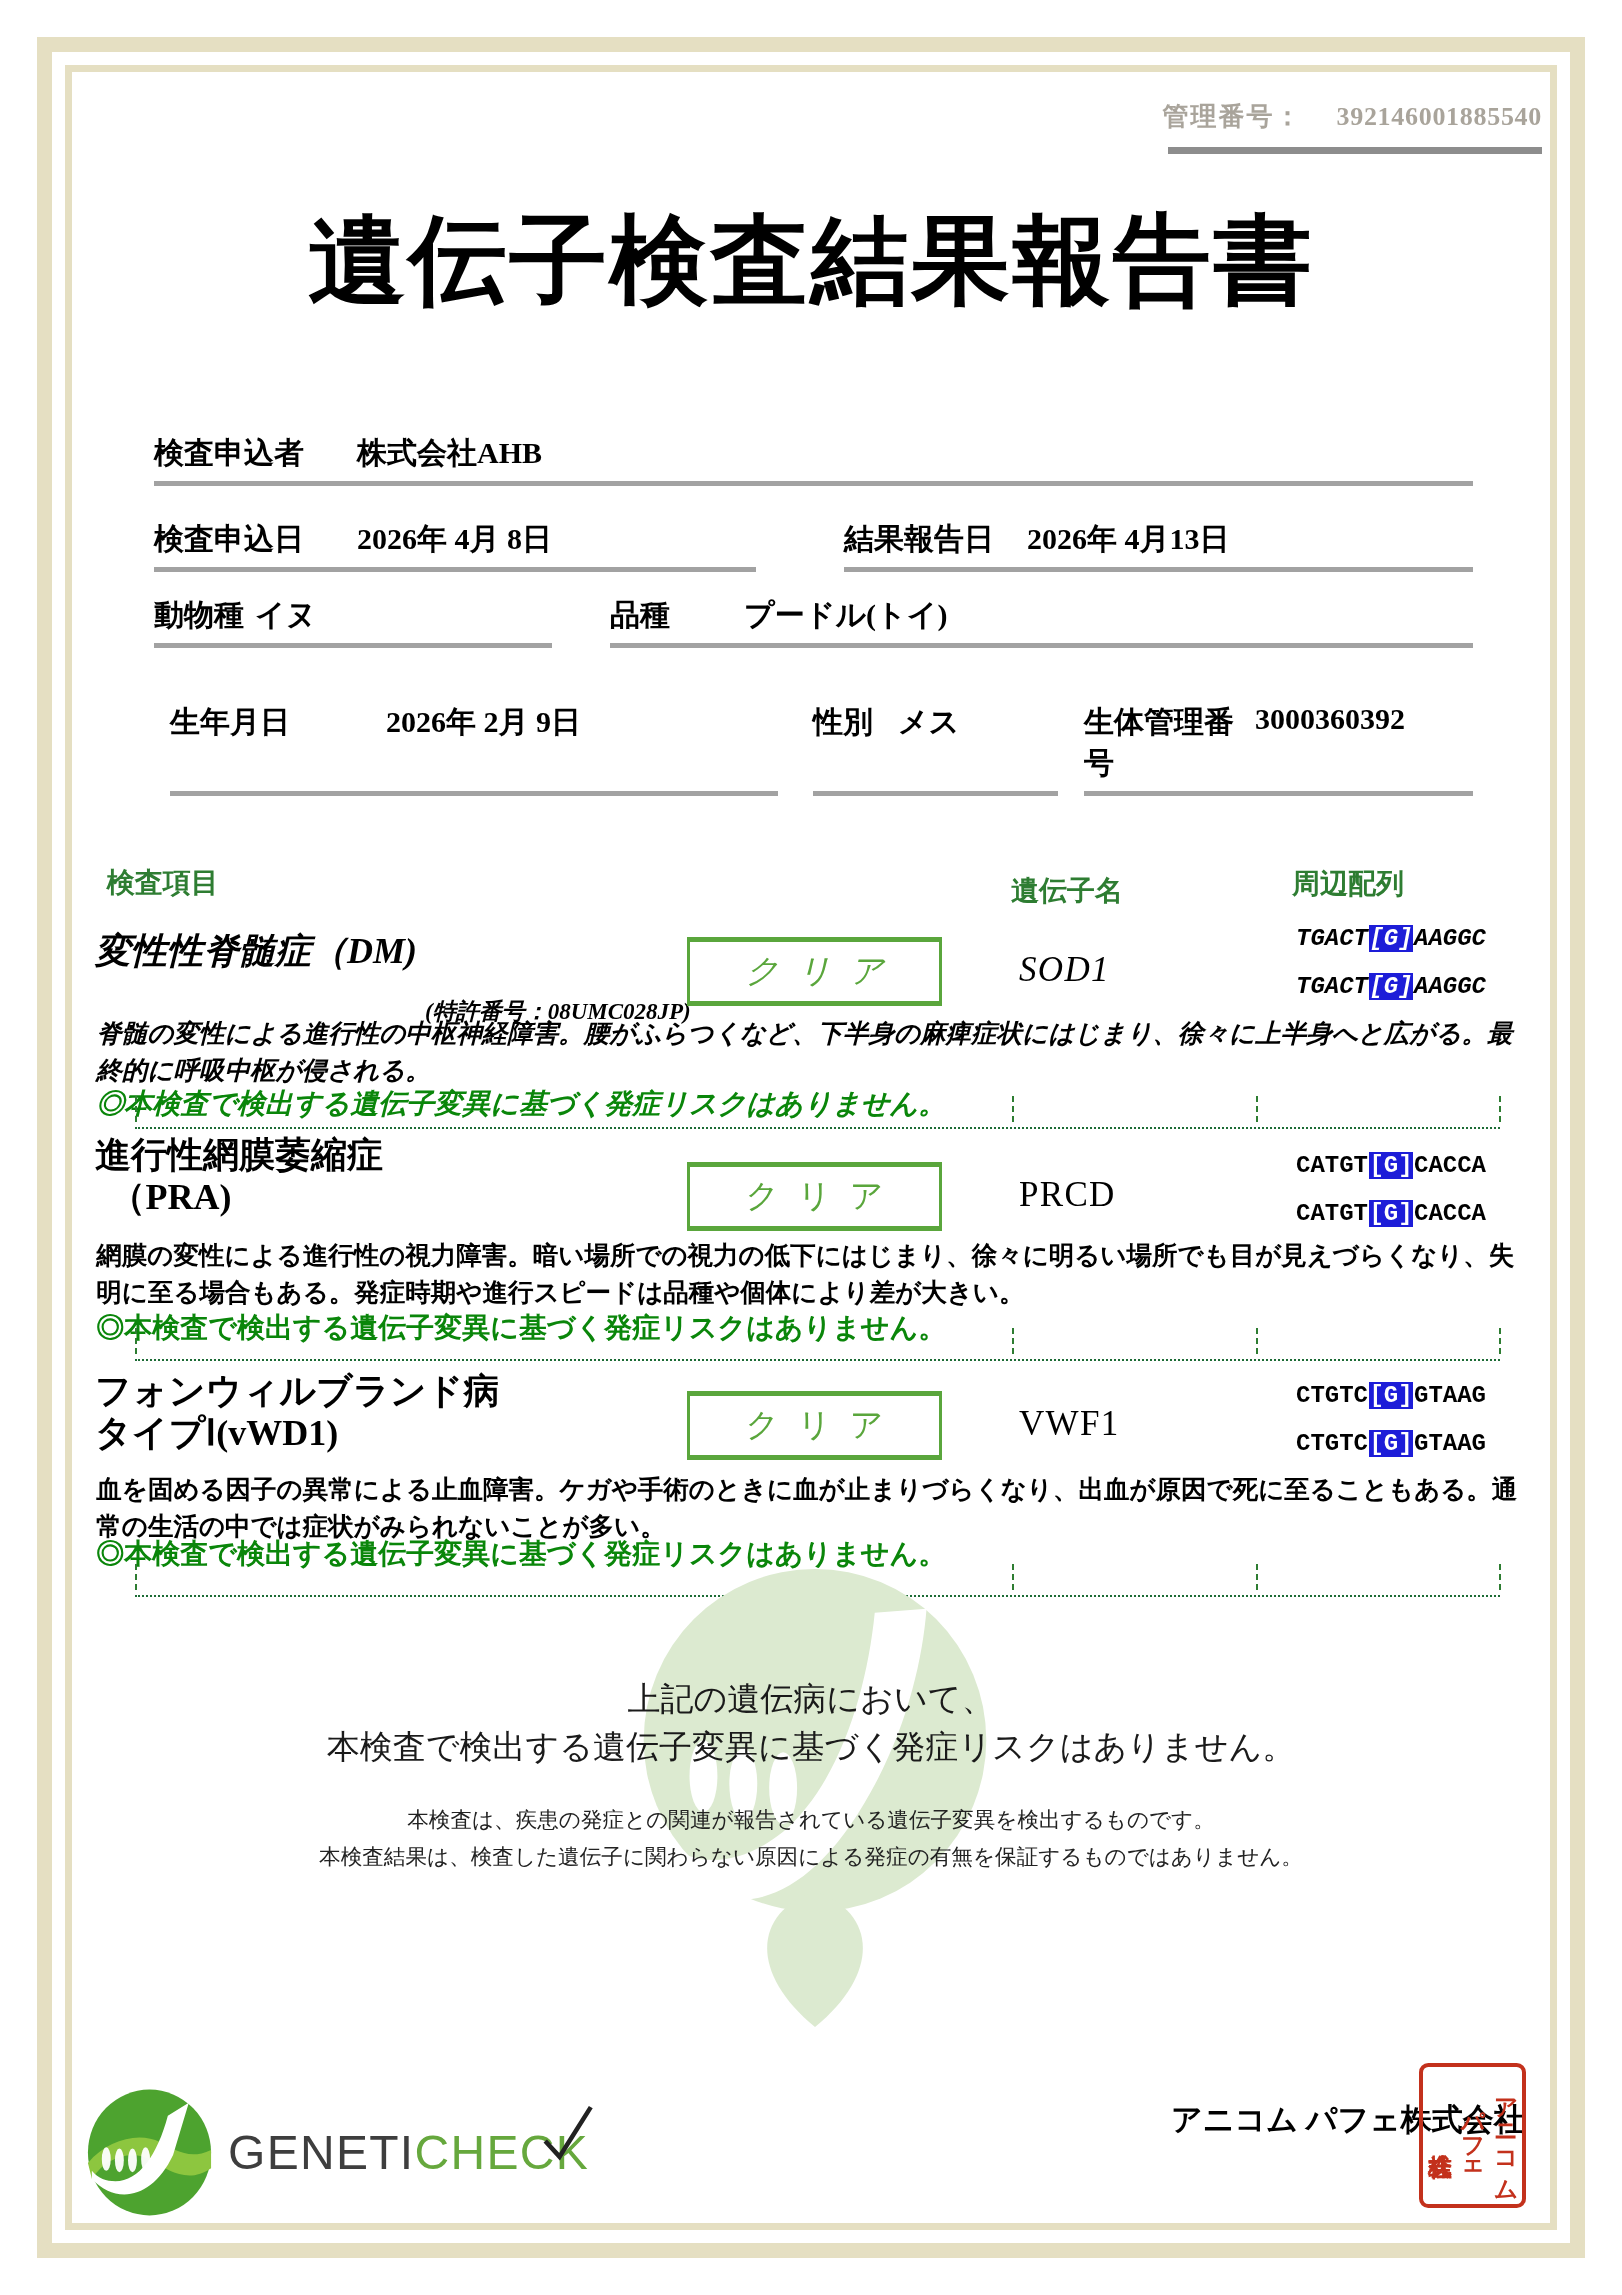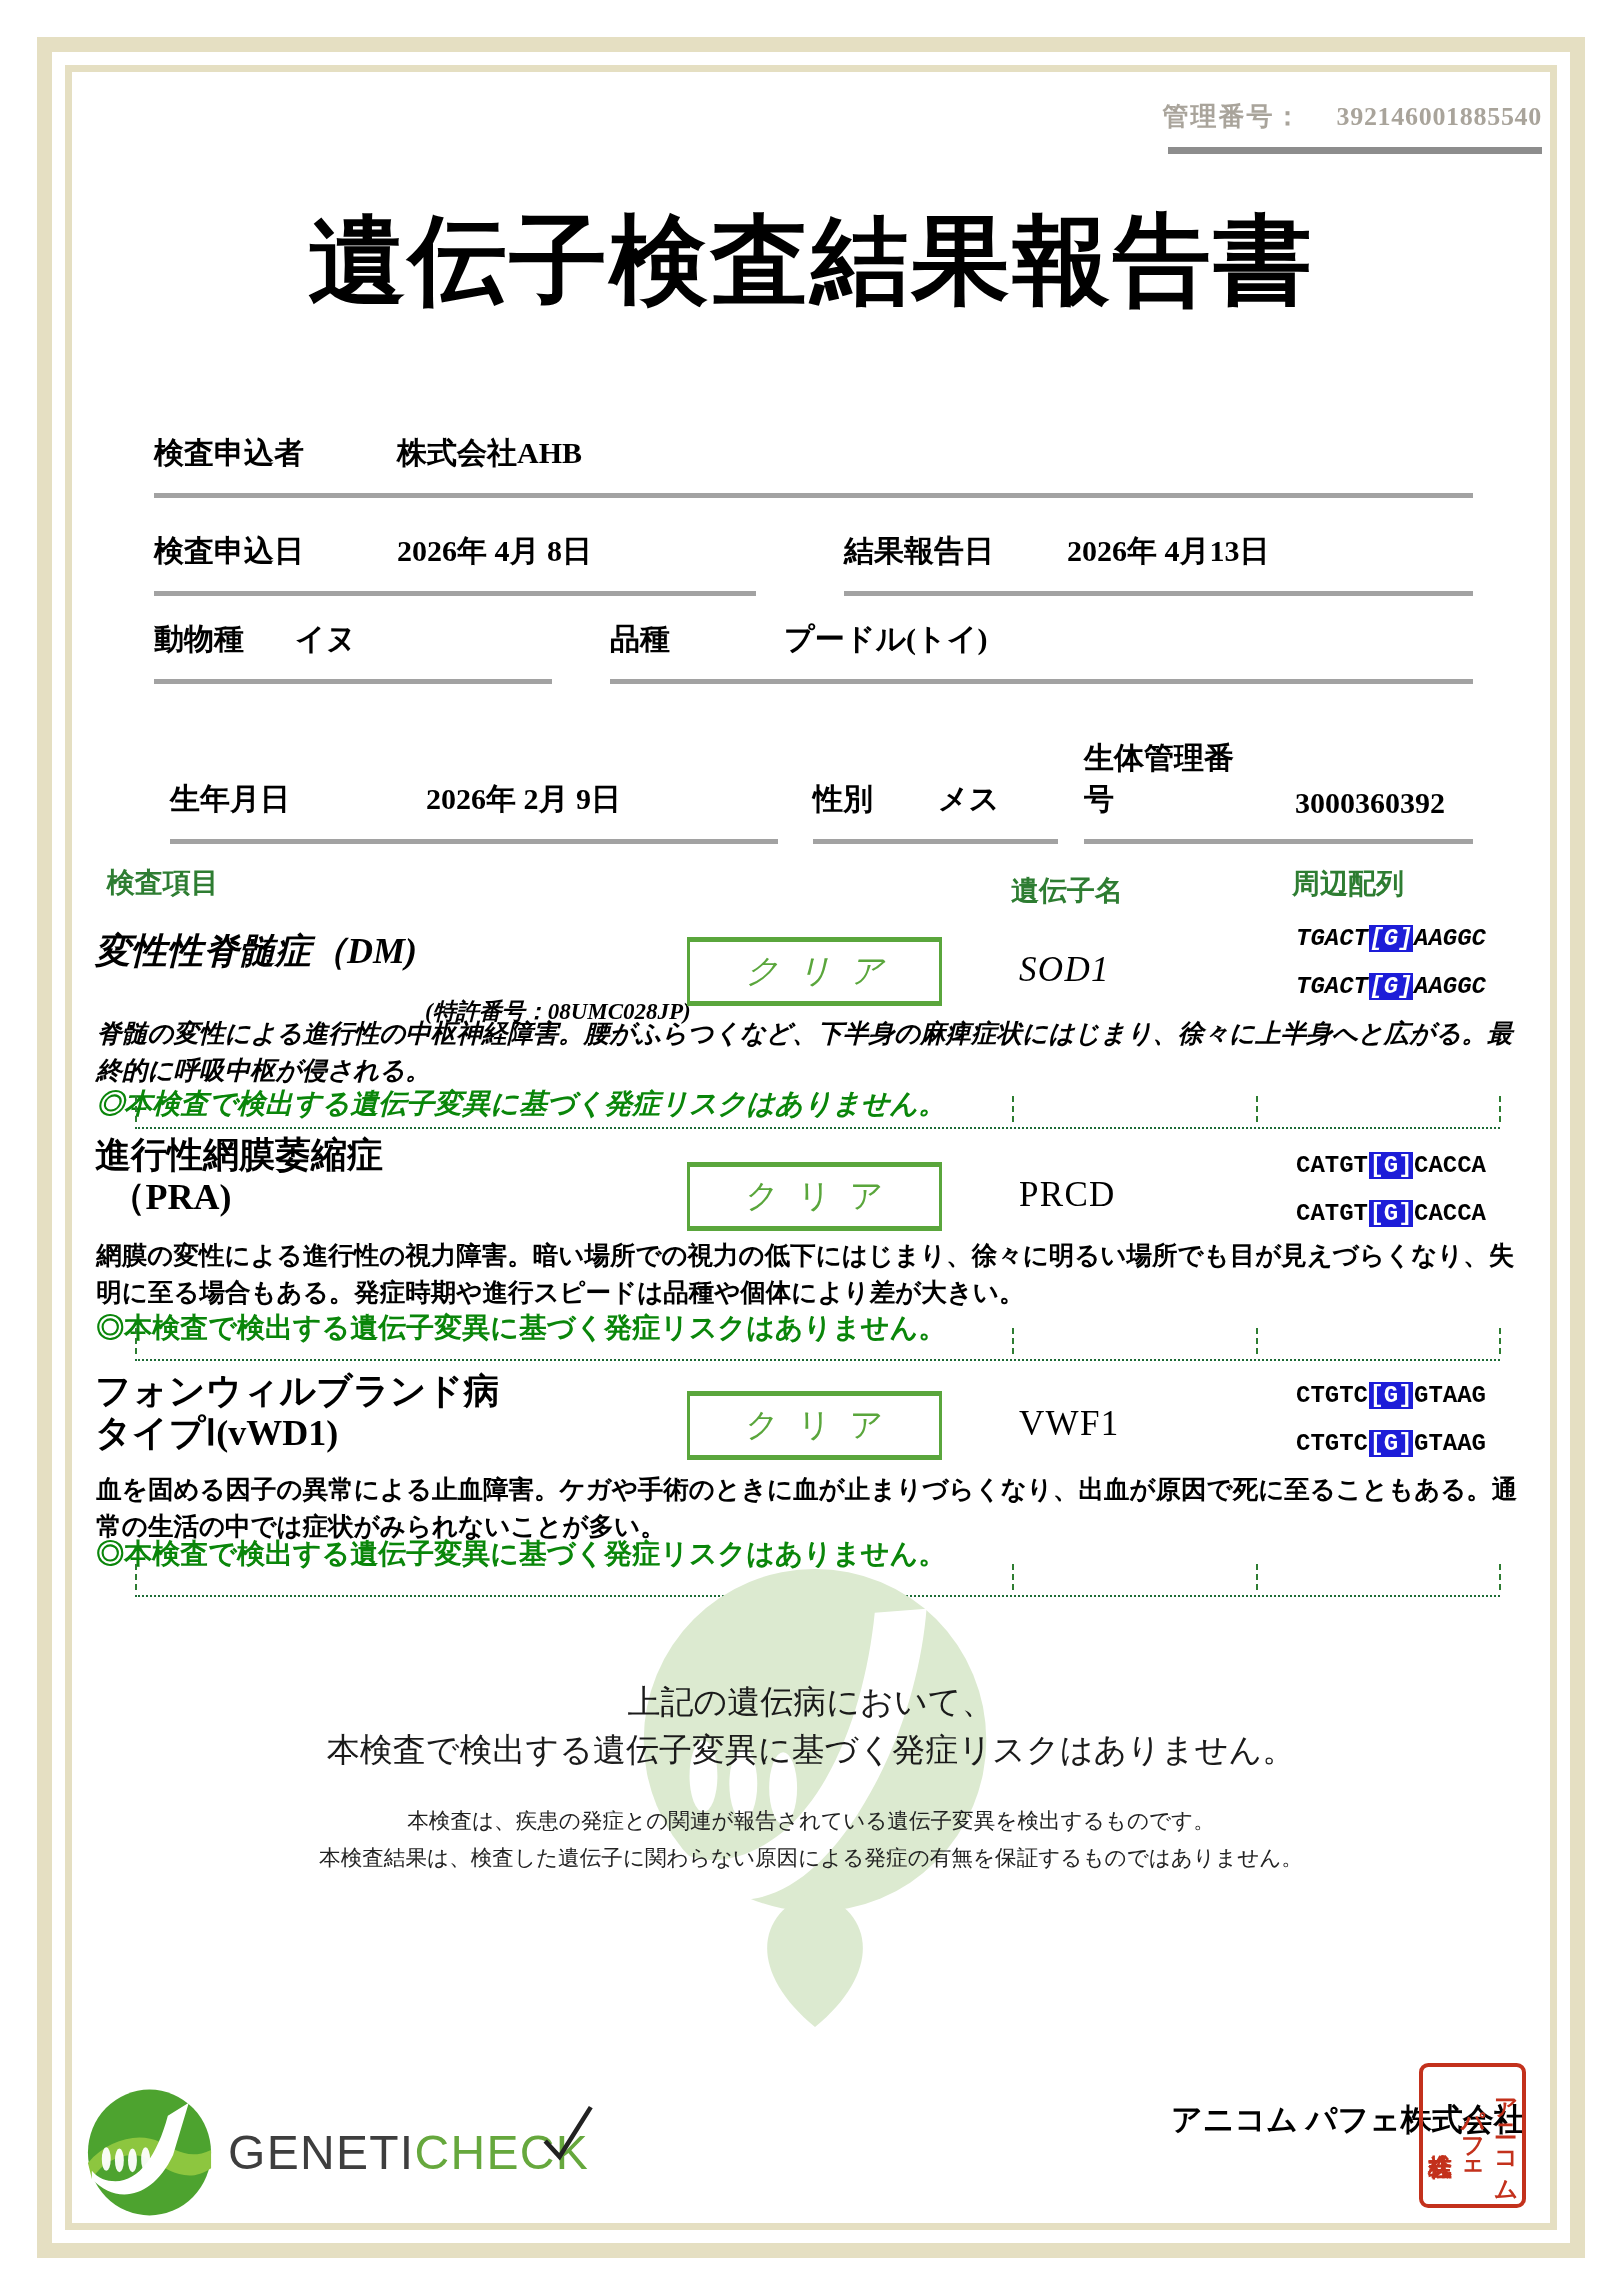--- a/index.html
+++ b/index.html
@@ -33,21 +33,21 @@
   
   .doc-title{position:absolute;top:196px;left:0;width:100%;text-align:center;
              font-size:98px;font-weight:bold;letter-spacing:2.6px;}
 
   
   .form{position:absolute;left:154px;top:433px;width:1319px;font-size:30px;font-weight:bold;}
   .f-row{display:flex;}
   .f-row1{margin-bottom:33px;}
   .f-row2{margin-bottom:23px;}
   .f-row3{margin-bottom:54px;}
-  .f-seg{display:flex;align-items:flex-end;border-bottom:5.9px solid #a2a2a2;padding-bottom:19px;gap:40px;}
+  .f-seg{display:flex;align-items:flex-start;border-bottom:5.9px solid #a2a2a2;padding-bottom:7px;}
   .f-label{flex-shrink:0;}
   .w-full{width:100%;}
   .seg-apply{width:602px;} .gap-a{width:88px;flex-shrink:0;}
   .seg-report{flex:1;}
   .seg-species{width:398px;} .gap-b{width:58px;flex-shrink:0;}
   .seg-breed{flex:1;}
   .seg-birth{width:608px;margin-left:16px;} .gap-c{width:35px;flex-shrink:0;}
   .seg-sex{width:245px;} .gap-d{width:26px;flex-shrink:0;}
   .seg-bodyid{flex:1;}
   .lw-310{width:203px;} .lw-280{width:183px;} .lw-155{width:101px;} .lw-205{width:134px;}
@@ -89,21 +89,21 @@
   .s2{height:232px;}
   .s2 .sec-name{top:0;} .s2 .sec-box{top:27.5px;} .s2 .sec-gene{top:41px;}
   .s2 .sec-seqs{top:18.3px;} .s2 .sec-desc{top:103px;} .s2 .sec-note{top:175px;}
   .s3{height:236px;}
   .s3 .sec-name{top:3.9px;} .s3 .sec-box{top:25px;} .s3 .sec-gene{top:38px;}
   .s3 .sec-seqs{top:15.7px;} .s3 .sec-desc{top:105px;} .s3 .sec-note{top:169px;}
 
   
   .watermark{position:absolute;left:612px;top:1557px;width:406px;height:478px;z-index:1;}
   .summary{position:absolute;top:1678px;left:0;width:100%;text-align:center;z-index:2;
-           font-family:Liberation Serif, serif;color:#1a1a1a;}
+           font-family:Liberation Mono, monospace;color:#1a1a1a;}
   .sum-big{font-size:33px;line-height:48px;font-weight:500;}
   .sum-fine{margin-top:29px;font-size:21.6px;line-height:37px;font-weight:500;color:#222;}
 
   
   .logo{position:absolute;left:84px;top:2087px;display:flex;align-items:center;z-index:2;}
   .logo-emblem{width:131px;height:131px;flex-shrink:0;}
   .logo-text{position:relative;margin-left:13px;font-family:"Liberation Sans",sans-serif;
              font-size:48px;font-weight:400;letter-spacing:1.3px;color:#3e3e3e;white-space:nowrap;}
   .logo-check{color:#66a83d;}
   .logo-tick{position:absolute;right:-6.5px;top:-22px;width:56px;height:63px;}

